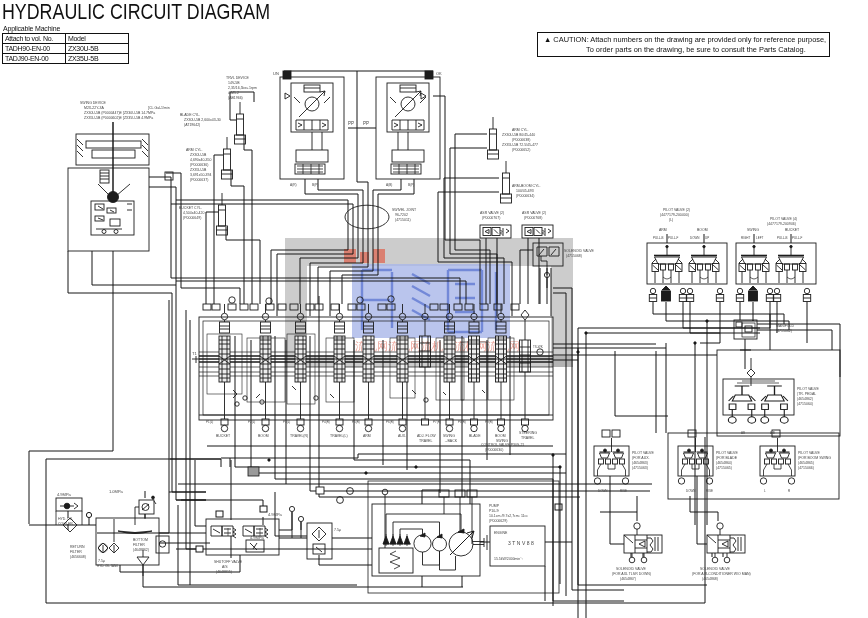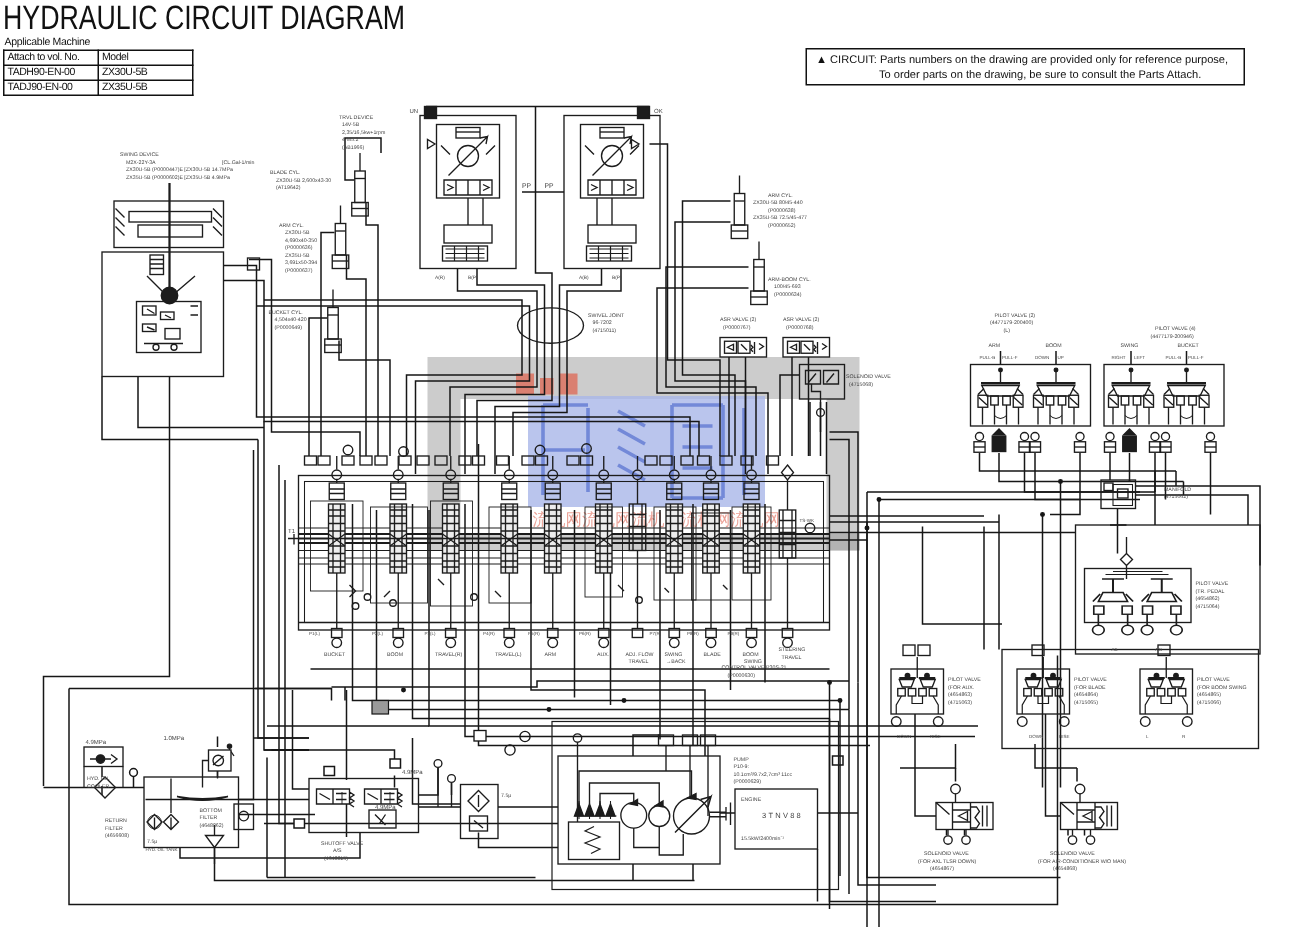--- a/index.html
+++ b/index.html
@@ -695,16 +695,16 @@
           <td style="border:1px solid #111;padding:0 2px;height:8.9px;white-space:nowrap;">TADH90-EN-00</td>
           <td style="border:1px solid #111;padding:0 2px;white-space:nowrap;">ZX30U-5B</td>
         </tr>
   <tr>
           <td style="border:1px solid #111;padding:0 2px;height:8.9px;white-space:nowrap;">TADJ90-EN-00</td>
           <td style="border:1px solid #111;padding:0 2px;white-space:nowrap;">ZX35U-5B</td>
         </tr>
 </tbody>
     </table>
 <div style="position:absolute;left:537px;top:32px;width:291px;height:23px;border:1.4px solid #111;font-size:7.4px;color:#111;">
-  <div style="margin:2px 0 0 6px;">▲ CIRCUIT: Parts numbers on the drawing are provided only for reference purpose,</div>
-  <div style="margin:0.5px 0 0 48px;">To order parts on the drawing, be sure to consult the Parts Attach.</div>
+  <div style="margin:2px 0 0 6px;">▲ CAUTION: Attach numbers on the drawing are provided only for reference purpose,</div>
+  <div style="margin:0.5px 0 0 48px;">To order parts on the drawing, be sure to consult the Parts Catalog.</div>
 </div>
 </div>
 
 </body></html>

